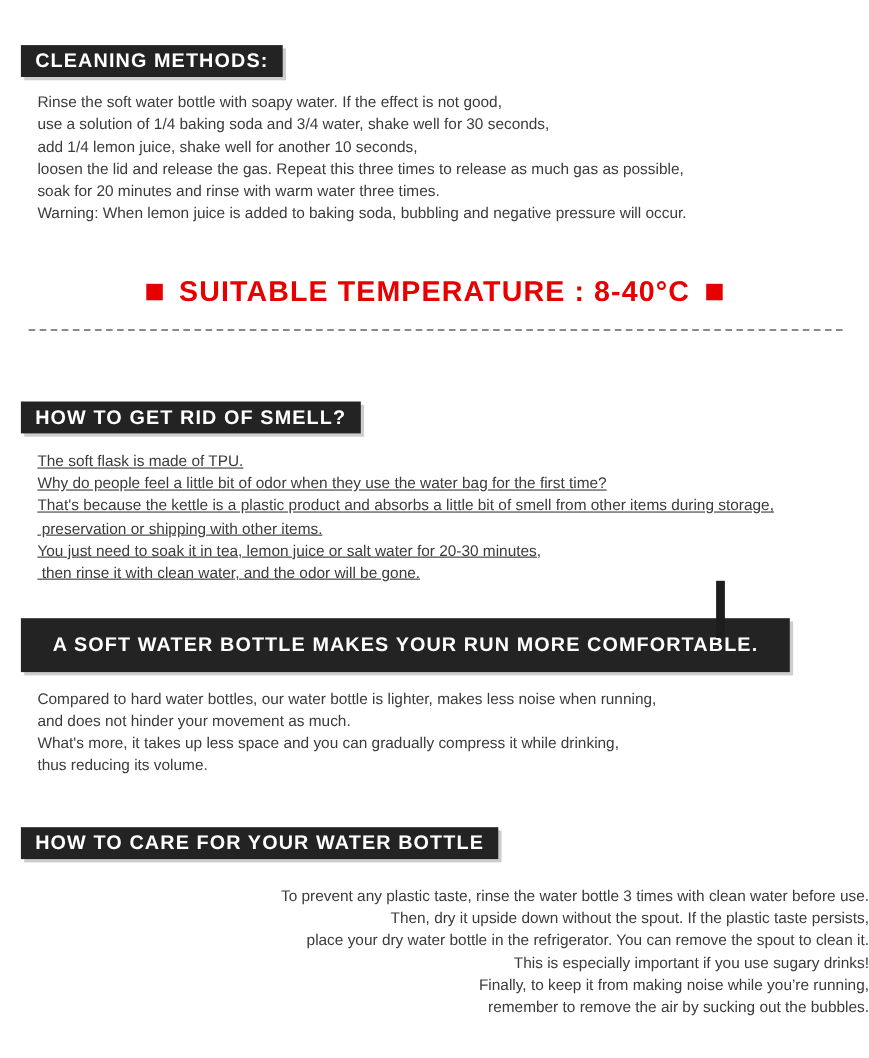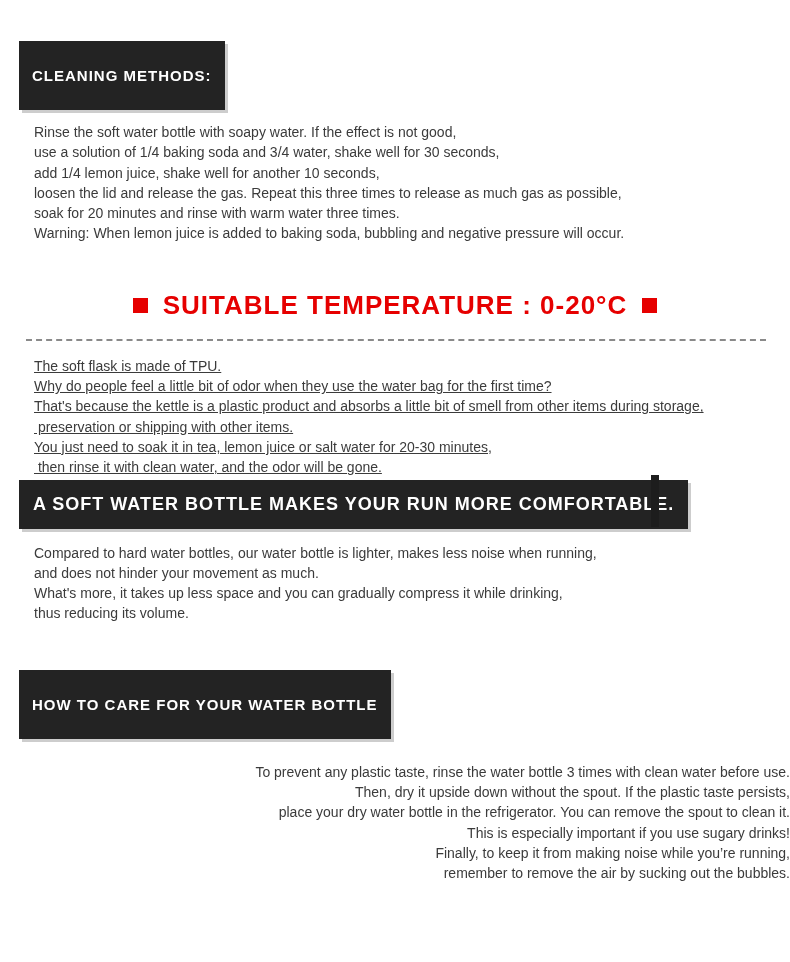--- a/index.html
+++ b/index.html
@@ -9,23 +9,23 @@
     height: 962px;
     background: #ffffff;
     overflow: hidden;
     font-family: "Liberation Sans", sans-serif;
   }
   .black-box {
     display: inline-block;
     background: #232323;
     color: #ffffff;
     font-weight: bold;
-    font-size: 15px;
+    font-size: 18px;
     letter-spacing: 1px;
-    padding: 26px 13px;
+    padding: 4px 13px;
     box-shadow: 3px 3px 0 rgba(145,145,145,0.45);
     white-space: nowrap;
   }
   .box-row { margin-left: 19px; }
   .row-cleaning { padding-top: 41px; }
   .row-smell   { margin-top: 64px; }
   .row-care    { margin-top: 46px; }
   .para {
     margin: 0;
     padding-left: 34px;
@@ -63,21 +63,22 @@
     margin: 17px 24px 0 26px;
     border-top: 2px dashed #8a8a8a;
     height: 0;
   }
   .banner-wrap {
     position: relative;
     margin-top: 2px;
   }
   .banner-wrap .black-box {
     font-size: 18px;
-    padding: 14px 14px;
+    padding: 14px 29px;
+    margin-top: 29px;
   }
   .banner-shadow-bar {
     position: absolute;
     left: 632px;
     top: -5px;
     width: 8px;
     height: 52px;
     background: #1d1d1d;
   }
 </style>
@@ -91,26 +92,29 @@
   </div>
   <p class="para para-cleaning">Rinse the soft water bottle with soapy water. If the effect is not good,
 use a solution of 1/4 baking soda and 3/4 water, shake well for 30 seconds,
 add 1/4 lemon juice, shake well for another 10 seconds,
 loosen the lid and release the gas. Repeat this three times to release as much gas as possible,
 soak for 20 minutes and rinse with warm water three times.
 Warning: When lemon juice is added to baking soda, bubbling and negative pressure will occur.</p>
 
   <div class="temp-heading">
     <span class="red-sq left"></span>
-    <span>SUITABLE TEMPERATURE : 0-20°C</span>
+    <span>SUITABLE TEMPERATURE : 8-40°C</span>
     <span class="red-sq right"></span>
   </div>
 
   <div class="dashed-divider"></div>
 
+  <div class="box-row row-smell">
+    <span class="black-box">HOW TO GET RID OF SMELL?</span>
+  </div>
   <p class="para para-smell">The soft flask is made of TPU.
 Why do people feel a little bit of odor when they use the water bag for the first time?
 That's because the kettle is a plastic product and absorbs a little bit of smell from other items during storage,
  preservation or shipping with other items.
 You just need to soak it in tea, lemon juice or salt water for 20-30 minutes,
  then rinse it with clean water, and the odor will be gone.</p>
 
   <div class="banner-wrap box-row">
     <span class="black-box">A SOFT WATER BOTTLE MAKES YOUR RUN MORE COMFORTABLE.</span>
     <span class="banner-shadow-bar"></span>

